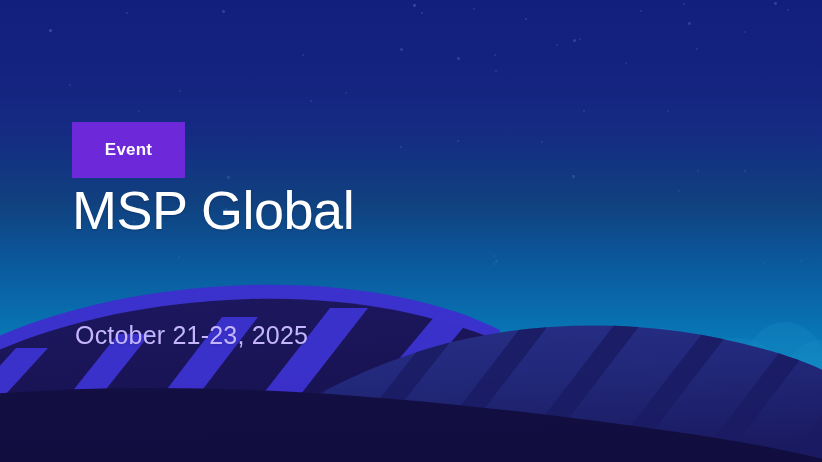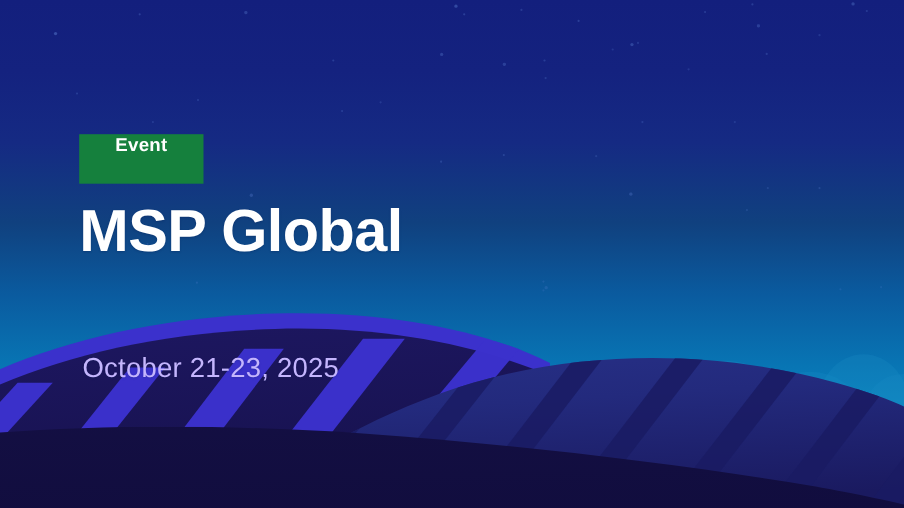--- a/index.html
+++ b/index.html
@@ -82,42 +82,43 @@
     height: 100%;
     pointer-events: none;
   }
   .content > * { pointer-events: auto; }
 
   .badge {
     position: absolute;
     top: 122px;
     left: 0;
     width: 113px;
-    height: 45px;
-    background: #15803d;
+    height: 56px;
+    background: #6d28d9;
     display: flex;
+    align-items: center;
     justify-content: center;
   }
   .badge-label {
     color: #ffffff;
     font-size: 17px;
     font-weight: 700;
     letter-spacing: .2px;
     font-family: "Liberation Sans", sans-serif;
   }
 
   .title {
     position: absolute;
     top: 177px;
     left: 0;
     margin: 0;
     color: #ffffff;
     font-size: 54px;
     line-height: 66px;
-    font-weight: 700;
+    font-weight: 400;
     letter-spacing: -0.5px;
     font-family: "Liberation Sans", sans-serif;
     text-shadow: 0 1px 2px rgba(3,14,60,.22);
     white-space: nowrap;
   }
 
   .date {
     position: absolute;
     top: 318px;
     left: 3px;

